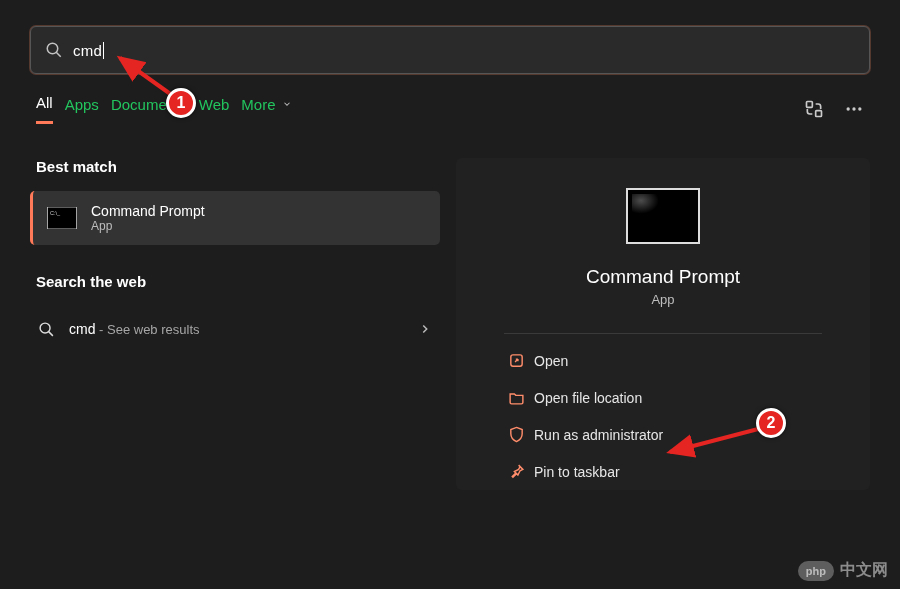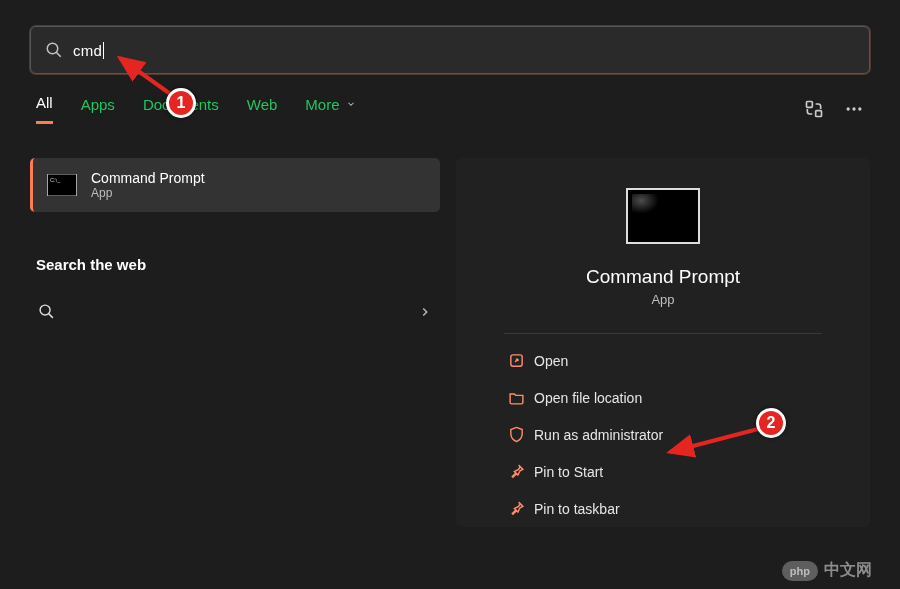--- a/index.html
+++ b/index.html
@@ -7,21 +7,21 @@
 
   
   .search-wrap { padding:26px 30px 0 30px; }
   .search-bar { height:48px; background:#2a2a2a; border:1px solid #555; border-radius:6px;
     display:flex; align-items:center; padding:0 14px; box-shadow:0 0 0 1px rgba(255,140,100,.25); }
   .search-bar .icon { width:18px; height:18px; margin-right:10px; opacity:.85; }
   .search-text { color:#fff; font-size:15px; letter-spacing:.3px; border-right:1px solid #fff; padding-right:1px; }
 
   
   .tabs-row { display:flex; align-items:center; justify-content:space-between; padding:20px 36px 0 36px; }
-  .tabs { display:flex; gap:28px; }
+  .tabs { display:flex; gap:12px; }
   .tab { font-size:15px; color:#22c55e; padding-bottom:10px; cursor:pointer; display:flex; align-items:center; gap:6px; }
   .tab.active { color:#fff; border-bottom:3px solid #ff7a59; }
   .right-icons { display:flex; gap:20px; align-items:center; }
   .gi { width:20px; height:20px; opacity:.9; }
 
   
   .main { display:flex; padding:34px 30px 0 30px; gap:0; }
   .left { width:410px; }
   .section-title { font-size:15px; font-weight:600; margin:0 0 16px 6px; }
 
@@ -49,21 +49,21 @@
   .action { display:flex; align-items:center; gap:9px; padding:10px 4px; font-size:14px; color:#e6e6e6; cursor:pointer; }
   .action .ai { width:17px; height:17px; color:#ff8d6b; flex-shrink:0; }
 
   
   .badge { position:absolute; width:30px; height:30px; background:#e52521; border:3px solid #fff;
     border-radius:50%; color:#fff; font-weight:700; font-size:16px; display:flex; align-items:center; justify-content:center;
     z-index:20; box-shadow:0 0 4px rgba(0,0,0,.6); }
   .arrow { position:absolute; z-index:15; }
 
   
-  .wm { position:absolute; right:28px; bottom:8px; display:flex; align-items:center; gap:6px; opacity:.7;margin-top:29px; }
+  .wm { position:absolute; right:12px; bottom:8px; display:flex; align-items:center; gap:6px; opacity:.7;margin-top:29px; }
   .wm .pill { background:#7a7a7a; color:#fff; font-size:11px; padding:4px 8px; border-radius:10px; font-weight:600; }
   .wm .cn { font-size:16px; color:#bbb;font-weight:bold; }
 </style>
 </head>
 <body>
 
 <div class="search-wrap">
   <div class="search-bar">
     <svg class="icon" viewBox="0 0 24 24" fill="none" stroke="#ddd" stroke-width="2">
         <circle cx="10" cy="10" r="7"></circle>
@@ -104,40 +104,42 @@
     <svg class="gi" viewBox="0 0 24 24" fill="#ddd">
         <circle cx="5" cy="12" r="2"></circle>
         <circle cx="12" cy="12" r="2"></circle>
         <circle cx="19" cy="12" r="2"></circle>
       </svg>
   </div>
 </div>
 
 <div class="main">
   <div class="left">
+    <div class="section-title">Best match</div>
 
     <div class="result-item">
       <svg class="appicon" viewBox="0 0 32 24">
           <rect x="0" y="0" width="32" height="24" fill="#000" stroke="#ccc"></rect>
           <text x="3" y="9" fill="#ccc" font-size="6">C:\_</text>
         </svg>
       <div class="txt">
         <div class="t1">Command Prompt</div>
         <div class="t2">App</div>
       </div>
     </div>
 
-    <div class="section-title" style="margin-top:44px">Search the web</div>
+    <div class="section-title" style="margin-top:28px">Search the web</div>
 
     <div class="web-item">
       <div class="wl">
         <svg width="17" height="17" viewBox="0 0 24 24" fill="none" stroke="#ddd" stroke-width="2">
             <circle cx="10" cy="10" r="7"></circle>
             <line x1="21" y1="21" x2="15" y2="15"></line>
           </svg>
+        <span><span class="wt1">cmd</span><span class="wt2"> - See web results</span></span>
       </div>
       <svg width="14" height="14" viewBox="0 0 24 24" fill="none" stroke="#bbb" stroke-width="2.5">
           <polyline points="9 6 15 12 9 18"></polyline>
         </svg>
     </div>
   </div>
 
   <div class="right">
     <div class="big-icon"></div>
     <div class="big-title">Command Prompt</div>
@@ -155,26 +157,20 @@
         <svg class="ai" viewBox="0 0 24 24" fill="none" stroke="currentColor" stroke-width="2">
             <path d="M3 7h6l2 2h10v10a2 2 0 0 1-2 2H5a2 2 0 0 1-2-2V7z"></path>
           </svg>
         <span>Open file location</span>
       </div>
       <div class="action">
         <svg class="ai" viewBox="0 0 24 24" fill="none" stroke="currentColor" stroke-width="2">
             <path d="M12 2l8 3v6c0 5-3.5 9-8 11-4.5-2-8-6-8-11V5l8-3z"></path>
           </svg>
         <span>Run as administrator</span>
-      </div>
-      <div class="action">
-        <svg class="ai" viewBox="0 0 24 24" fill="none" stroke="currentColor" stroke-width="2">
-            <path d="M15 3l6 6-4 2-3 6-2-2-5 5-1-1 5-5-2-2 6-3 2-4-2-2z"></path>
-          </svg>
-        <span>Pin to Start</span>
       </div>
       <div class="action">
         <svg class="ai" viewBox="0 0 24 24" fill="none" stroke="currentColor" stroke-width="2">
             <path d="M15 3l6 6-4 2-3 6-2-2-5 5-1-1 5-5-2-2 6-3 2-4-2-2z"></path>
           </svg>
         <span>Pin to taskbar</span>
       </div>
     </div>
   </div>
 </div>

